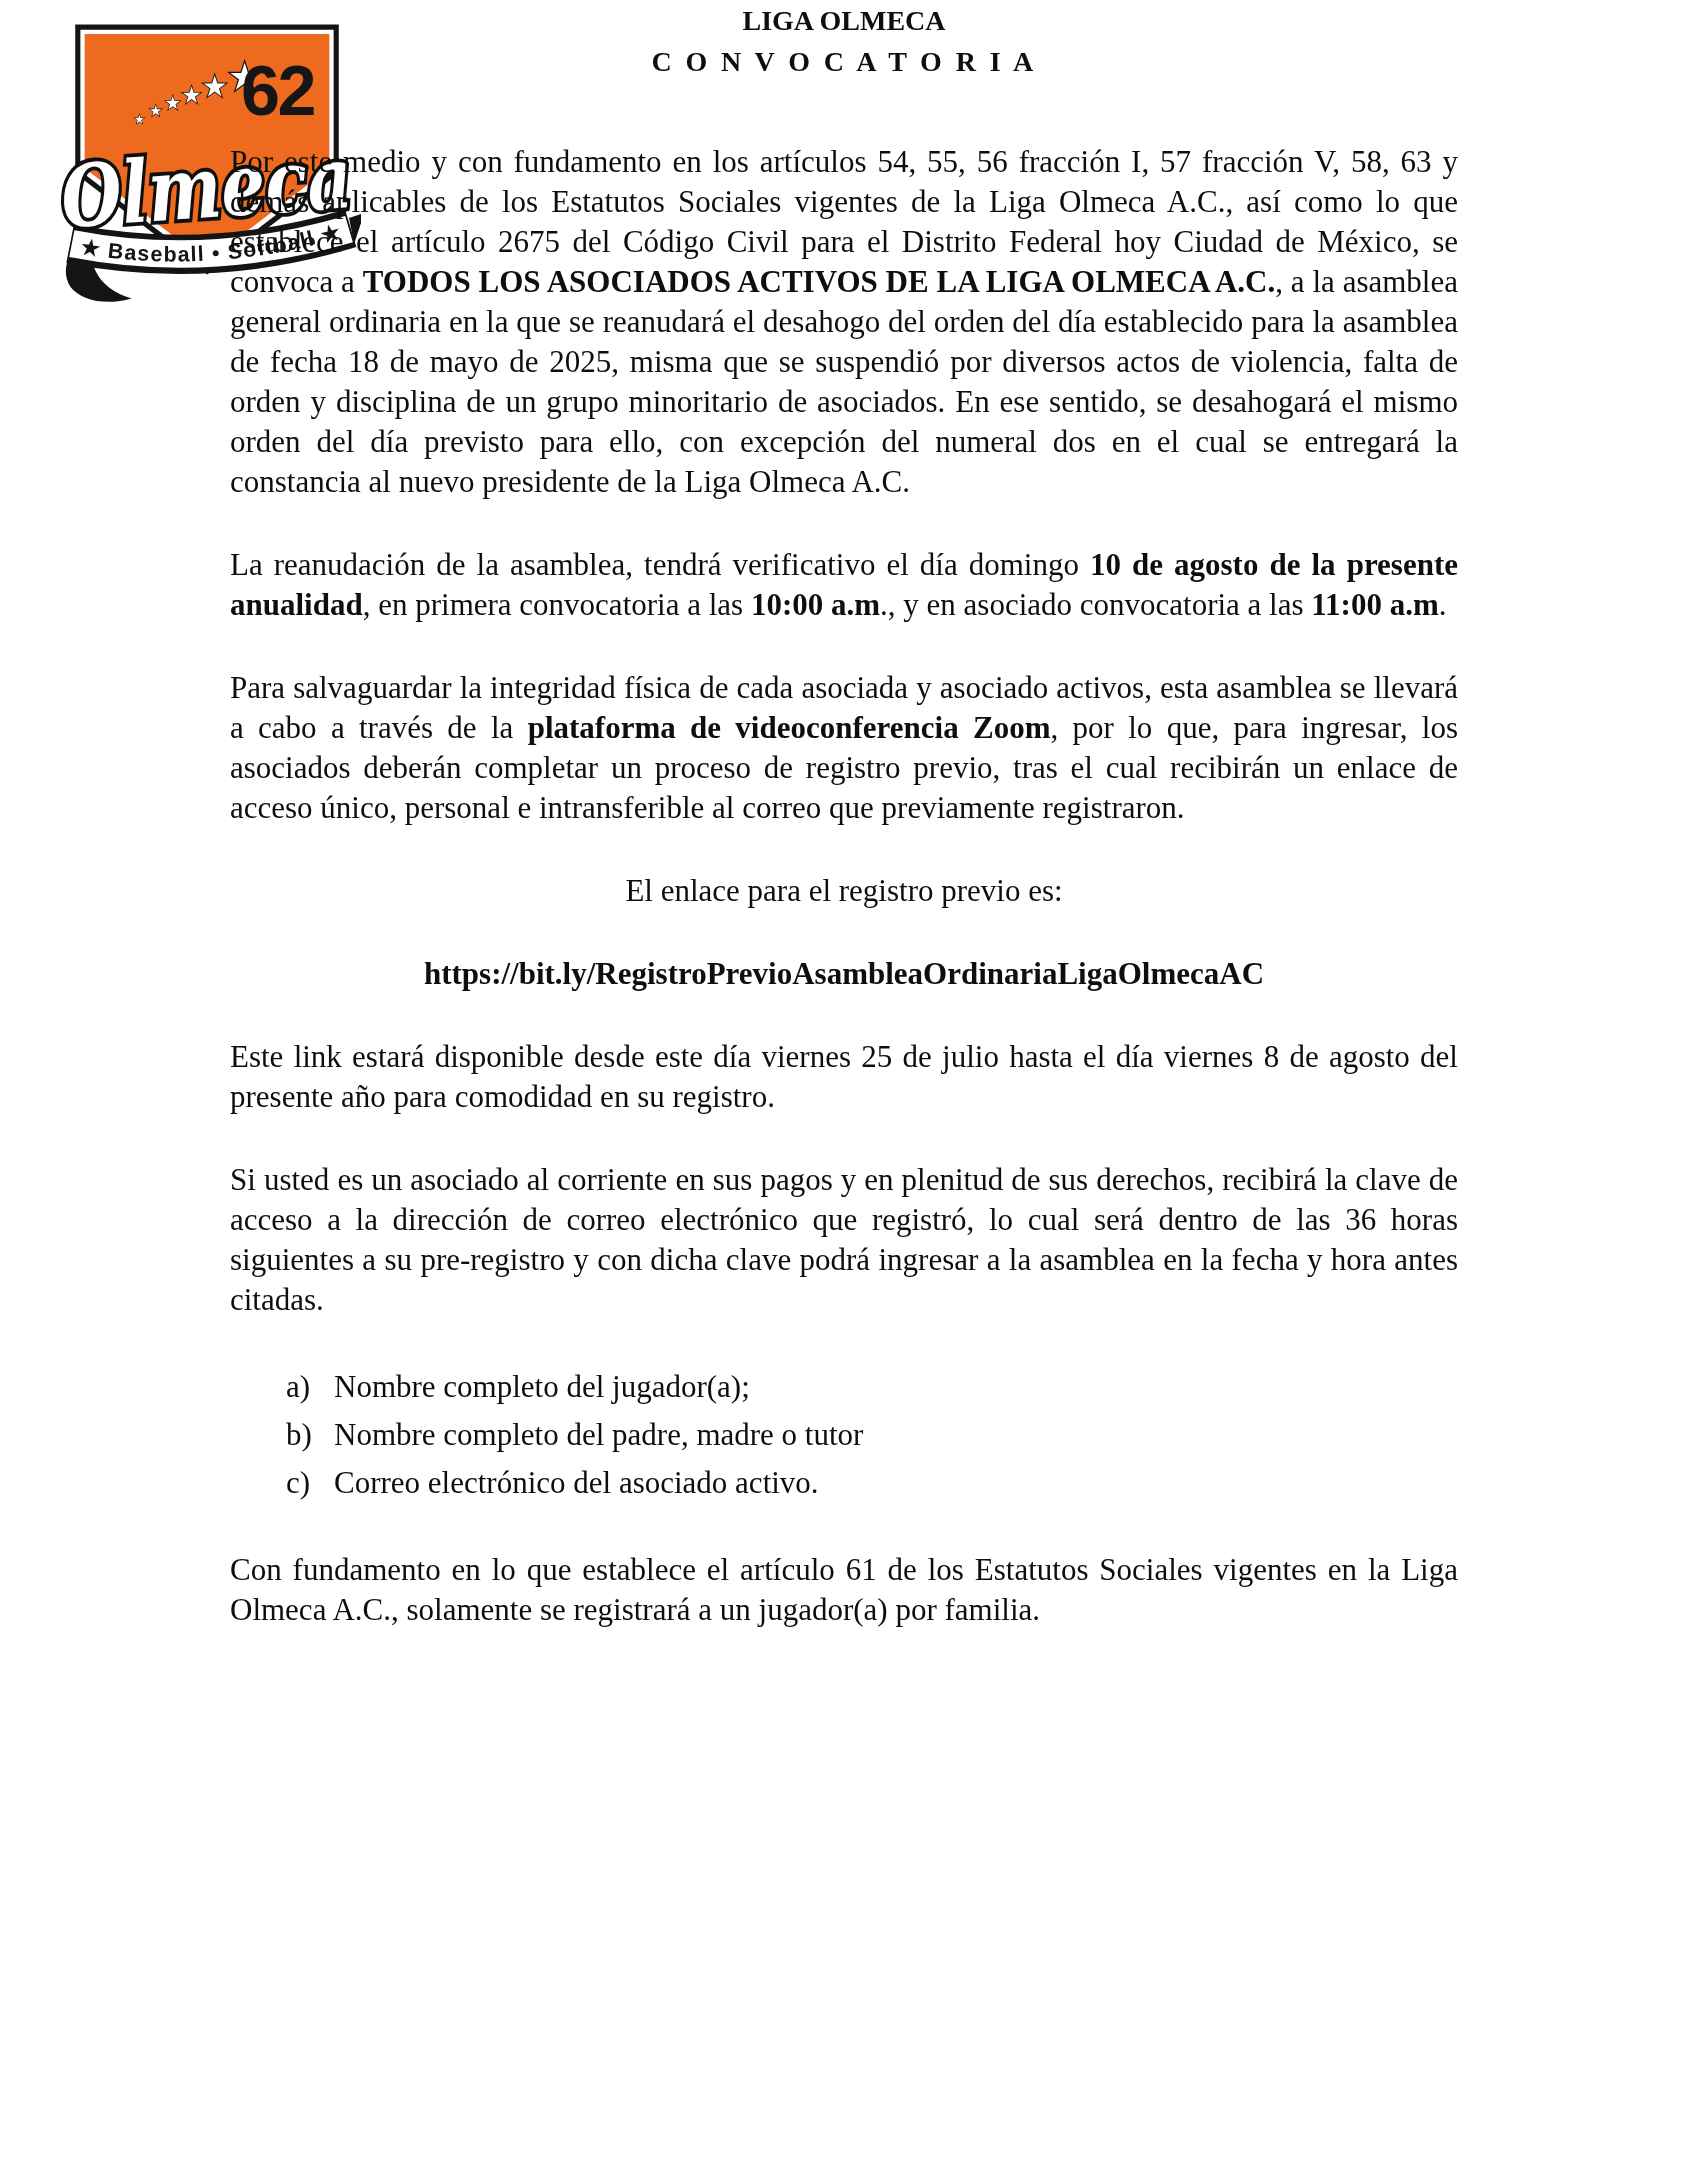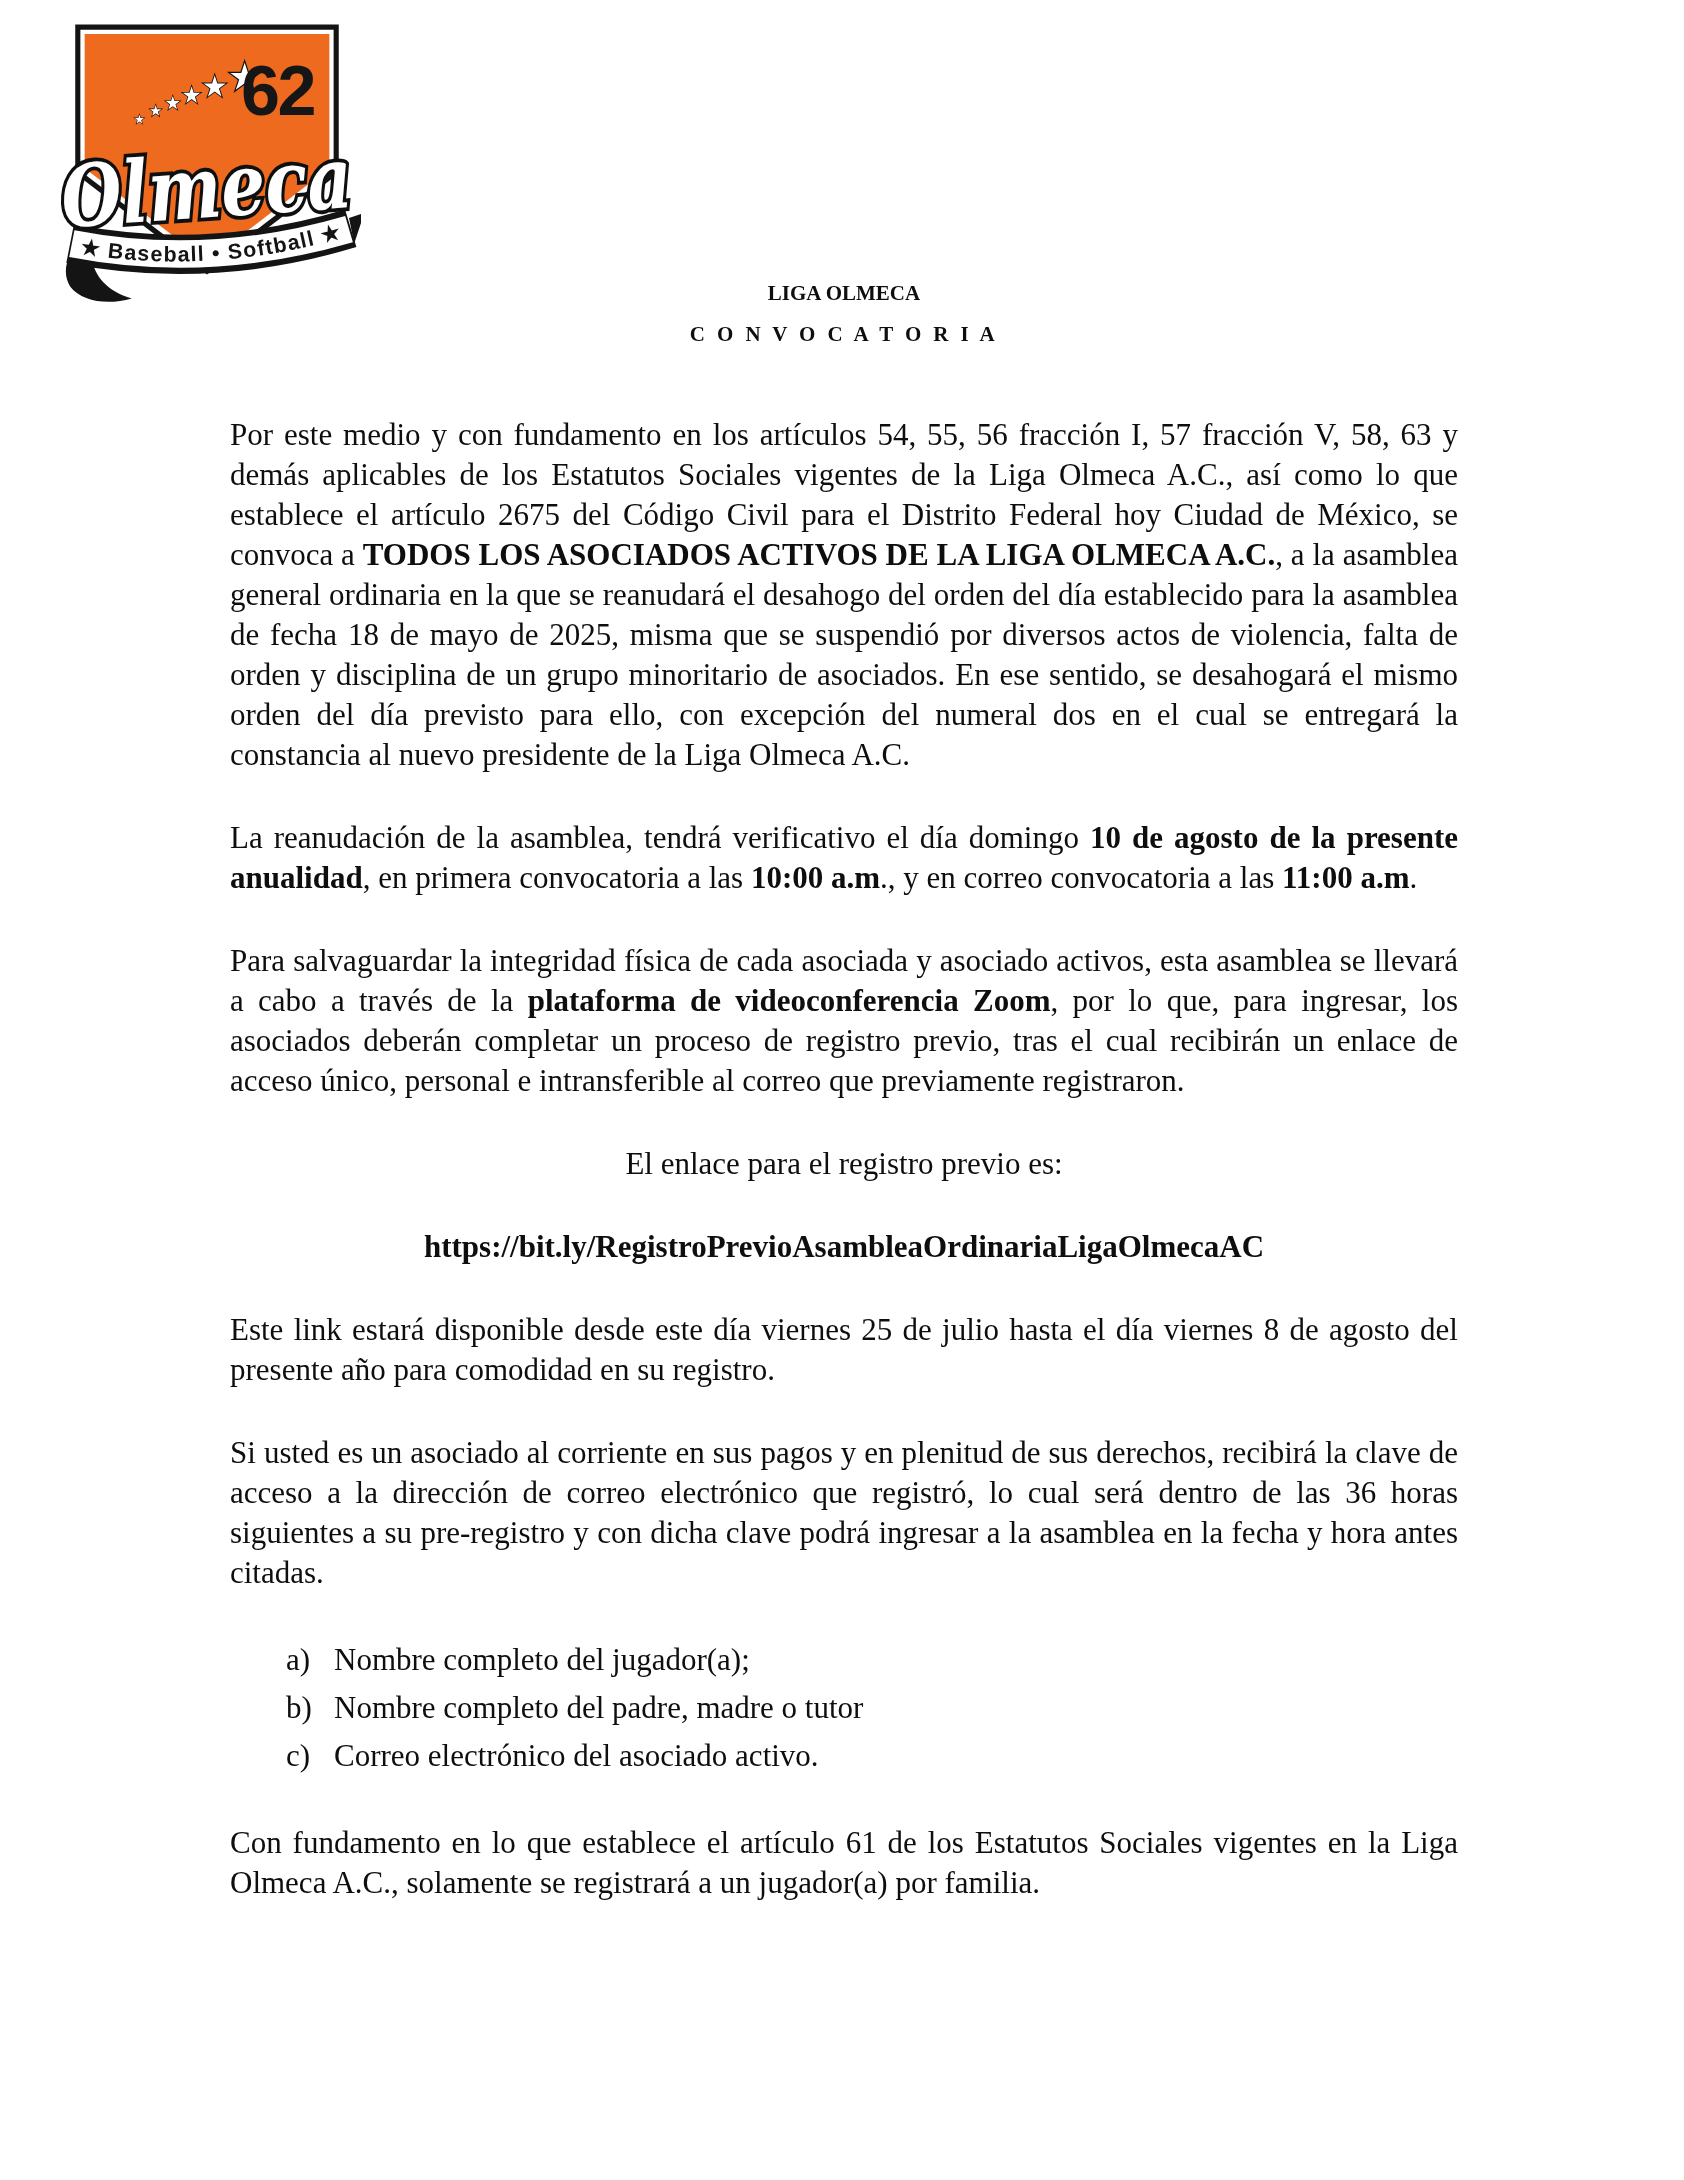--- a/index.html
+++ b/index.html
@@ -9,21 +9,21 @@
     background:#ffffff;
     font-family:"Liberation Serif", serif;
     color:#0e0e0e;
     overflow:hidden;
   }
   
   .logo{position:absolute;left:53px;top:19px;width:308px;height:285px;}
   .logo svg{display:block;width:100%;height:100%;}
   
   .doc{position:absolute;left:230px;top:0;width:1228px;}
-  .title{margin-top:273px;text-align:center;font-weight:bold;font-size:21px;line-height:41px;}
+  .title{text-align:center;font-weight:bold;font-size:28px;line-height:41px;}
   .title .t2{letter-spacing:3.4px;}
   .body{margin-top:60px;}
   .para{margin:0 0 43px 0;font-size:31px;line-height:40px;text-align:justify;}
   .para.single{text-align:center;}
   .b{font-weight:bold;font-family:Liberation Serif, serif;}
   .link-line{font-weight:bold;text-align:left;}
   .mt-md{margin-top:19px;}
   .mt-lg{margin-top:31px;}
   .list{margin:0 0 43px 0;}
   .li{display:flex;font-size:31px;line-height:48px;}
@@ -94,21 +94,21 @@
 
     <div class="title">
       <div class="t1">LIGA OLMECA</div>
       <div class="t2">C O N V O C A T O R I A</div>
     </div>
 
     <div class="body">
 
       <p class="para"><span>Por este medio y con fundamento en los artículos 54, 55, 56 fracción I, 57 fracción V, 58, 63 y demás aplicables de los Estatutos Sociales vigentes de la Liga Olmeca A.C., así como lo que establece el artículo 2675 del Código Civil para el Distrito Federal hoy Ciudad de México, se convoca a </span><span class="b">TODOS LOS ASOCIADOS ACTIVOS DE LA LIGA OLMECA A.C.</span><span>, a la asamblea general ordinaria en la que se reanudará el desahogo del orden del día establecido para la asamblea de fecha 18 de mayo de 2025, misma que se suspendió por diversos actos de violencia, falta de orden y disciplina de un grupo minoritario de asociados. En ese sentido, se desahogará el mismo orden del día previsto para ello, con excepción del numeral dos en el cual se entregará la constancia al nuevo presidente de la Liga Olmeca A.C.</span></p>
 
-      <p class="para"><span>La reanudación de la asamblea, tendrá verificativo el día domingo </span><span class="b">10 de agosto de la presente anualidad</span><span>, en primera convocatoria a las </span><span class="b">10:00 a.m</span><span>., y en correo convocatoria a las </span><span class="b">11:00 a.m</span><span>.</span></p>
+      <p class="para"><span>La reanudación de la asamblea, tendrá verificativo el día domingo </span><span class="b">10 de agosto de la presente anualidad</span><span>, en primera convocatoria a las </span><span class="b">10:00 a.m</span><span>., y en asociado convocatoria a las </span><span class="b">11:00 a.m</span><span>.</span></p>
 
       <p class="para"><span>Para salvaguardar la integridad física de cada asociada y asociado activos, esta asamblea se llevará a cabo a través de la </span><span class="b">plataforma de videoconferencia Zoom</span><span>, por lo que, para ingresar, los asociados deberán completar un proceso de registro previo, tras el cual recibirán un enlace de acceso único, personal e intransferible al correo que previamente registraron.</span></p>
 
       <p class="para single">El enlace para el registro previo es:</p>
 
       <p class="para single link-line">https://bit.ly/RegistroPrevioAsambleaOrdinariaLigaOlmecaAC</p>
 
       <p class="para">Este link estará disponible desde este día viernes 25 de julio hasta el día viernes 8 de agosto del presente año para comodidad en su registro.</p>
 
       <p class="para mt-md">Si usted es un asociado al corriente en sus pagos y en plenitud de sus derechos, recibirá la clave de acceso a la dirección de correo electrónico que registró, lo cual será dentro de las 36 horas siguientes a su pre-registro y con dicha clave podrá ingresar a la asamblea en la fecha y hora antes citadas.</p>

